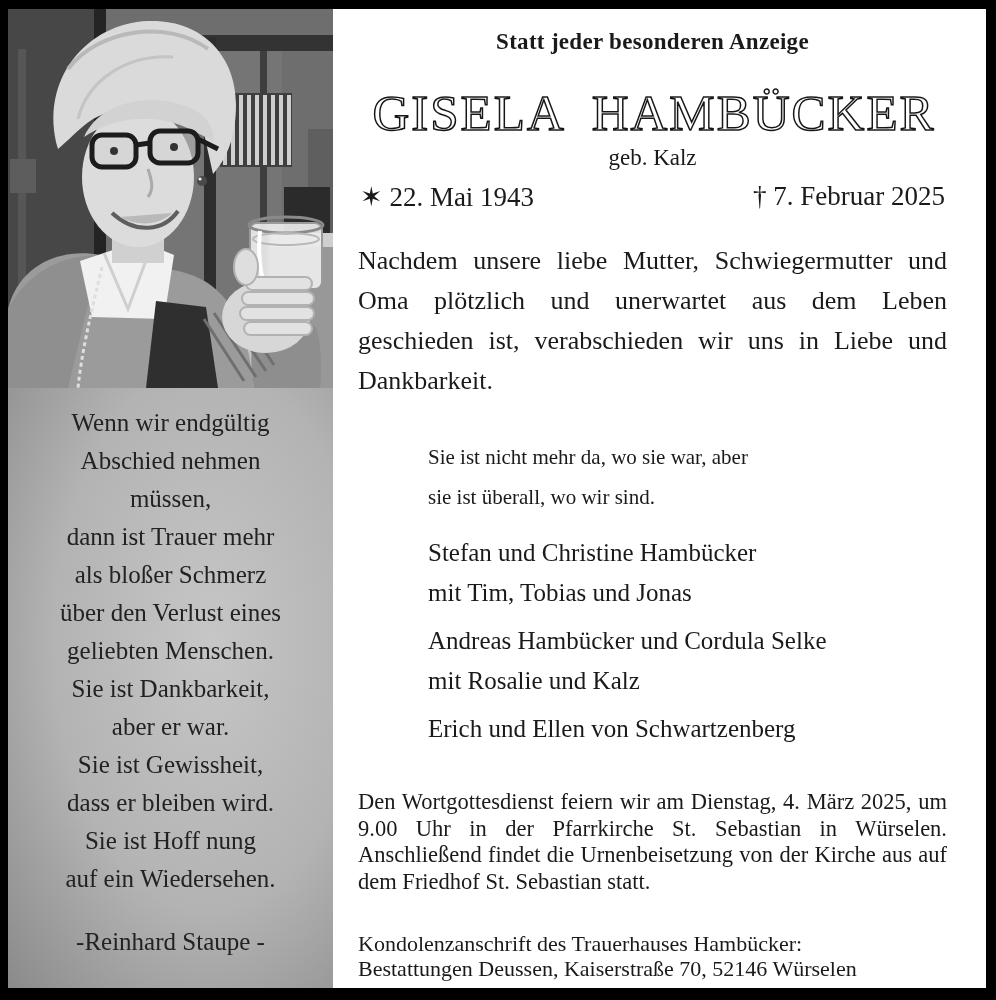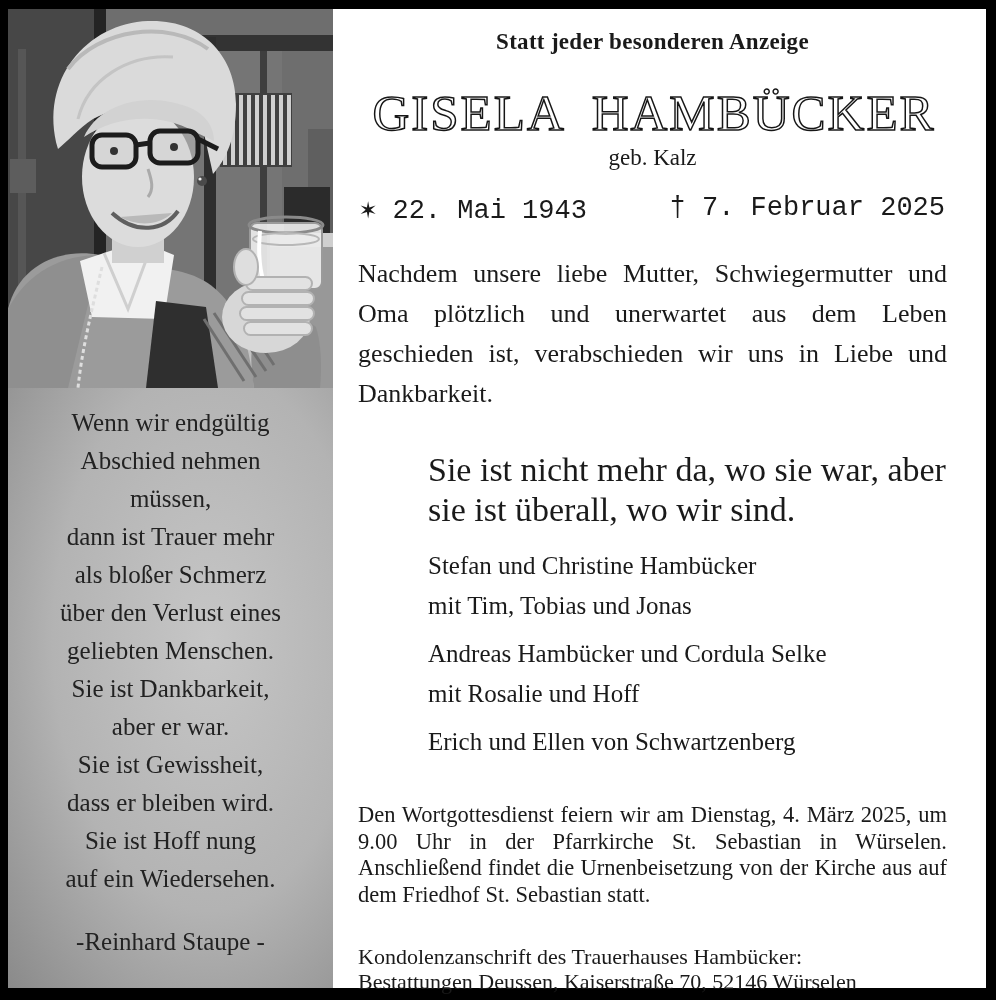--- a/index.html
+++ b/index.html
@@ -37,27 +37,27 @@
   }
   .preheader{
     margin-top:20px;text-align:center;
     font-size:23px;font-weight:bold;letter-spacing:.3px;
   }
   .name-wrap{margin-top:24px;text-align:right;}
   .name-wrap svg{display:block;margin:0 auto;}
   .maiden{text-align:center;font-size:23px;margin-top:0;}
   .dates{
     display:flex;justify-content:space-between;
-    font-size:27px;margin-top:22px;padding:0 2px;font-family:Liberation Mono, monospace;
+    font-size:27px;margin-top:10px;padding:0 2px;
   }
   .intro{
     margin:28px 0 0 0;font-size:26px;line-height:40px;
     text-align:justify;
   }
-  .quote{margin:36px 0 0 70px;font-size:34px;line-height:40px;}
+  .quote{margin:36px 0 0 70px;font-size:21px;line-height:40px;}
   .families{margin:16px 0 0 70px;font-size:25px;line-height:40px;}
   .family{margin-top:8px;}
   .service{
     margin:40px 0 0 0;font-size:22.5px;line-height:26.5px;
     text-align:justify;
   }
   .condolence{margin-top:36px;font-size:22px;line-height:25px;}
 </style>
 </head>
 <body>
@@ -224,21 +224,21 @@
         <div>sie ist überall, wo wir sind.</div>
       </div>
 
       <div class="families">
         <div class="family">
           <div>Stefan und Christine Hambücker</div>
           <div>mit Tim, Tobias und Jonas</div>
         </div>
         <div class="family">
           <div>Andreas Hambücker und Cordula Selke</div>
-          <div>mit Rosalie und Hoff</div>
+          <div>mit Rosalie und Kalz</div>
         </div>
         <div class="family">
           <div>Erich und Ellen von Schwartzenberg</div>
         </div>
       </div>
 
       <p class="service">Den Wortgottesdienst feiern wir am Dienstag, 4. März 2025, um 9.00 Uhr in der Pfarrkirche St. Sebastian in Würselen. Anschließend findet die Urnenbeisetzung von der Kirche aus auf dem Friedhof St. Sebastian statt.</p>
 
       <div class="condolence">
         <div>Kondolenzanschrift des Trauerhauses Hambücker:</div>

